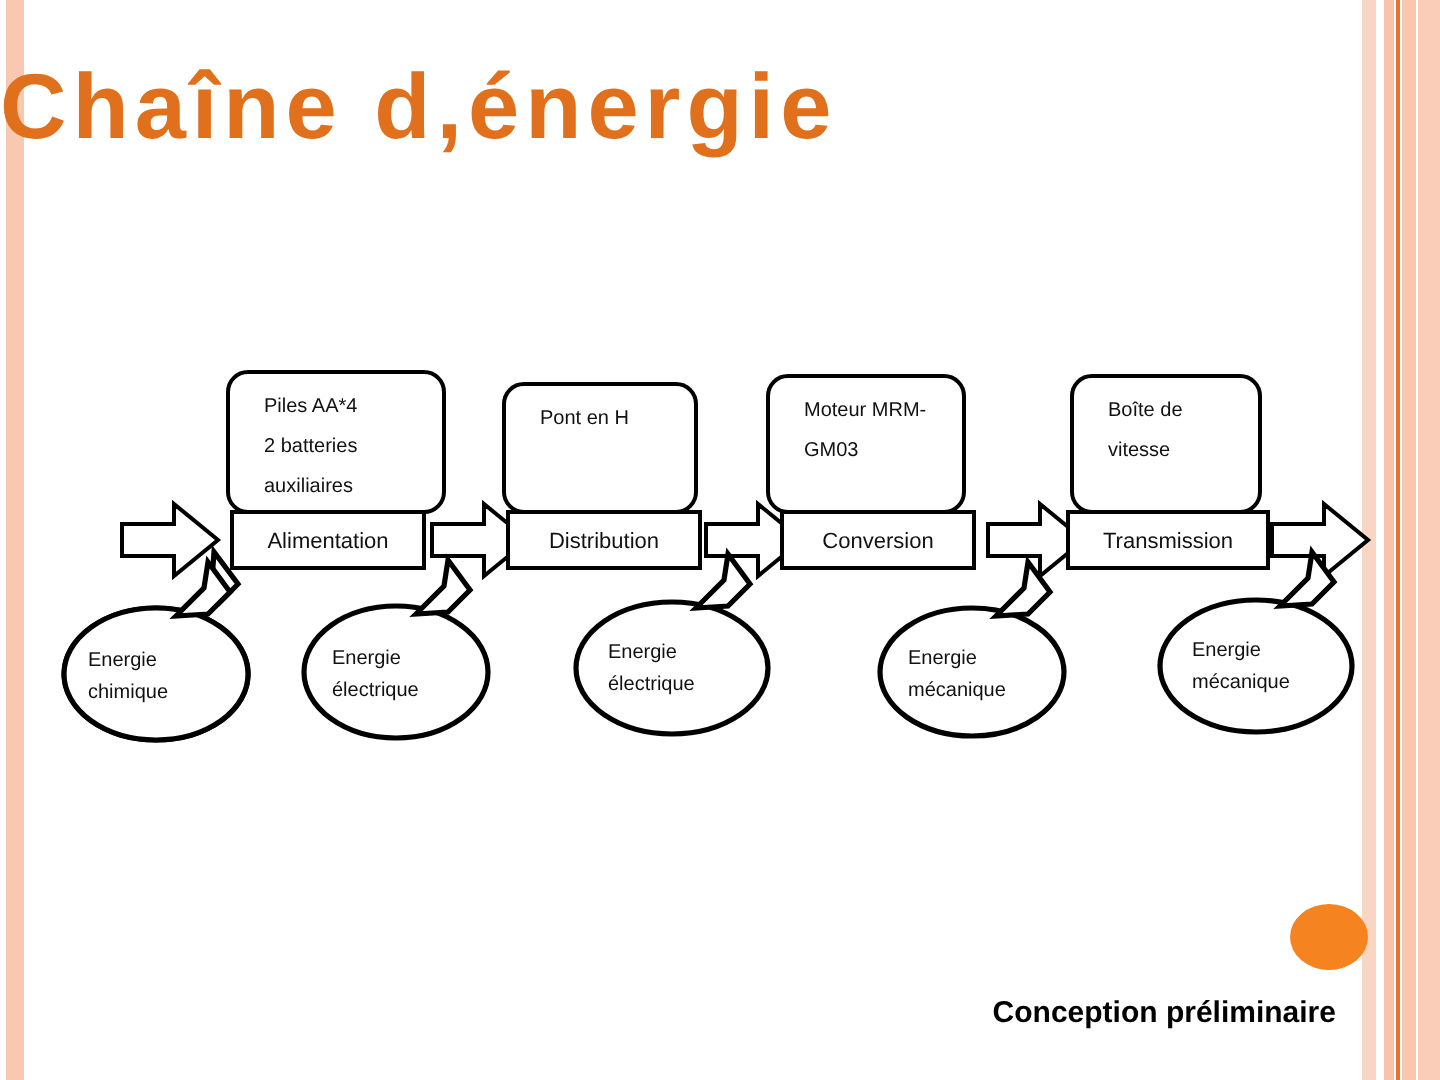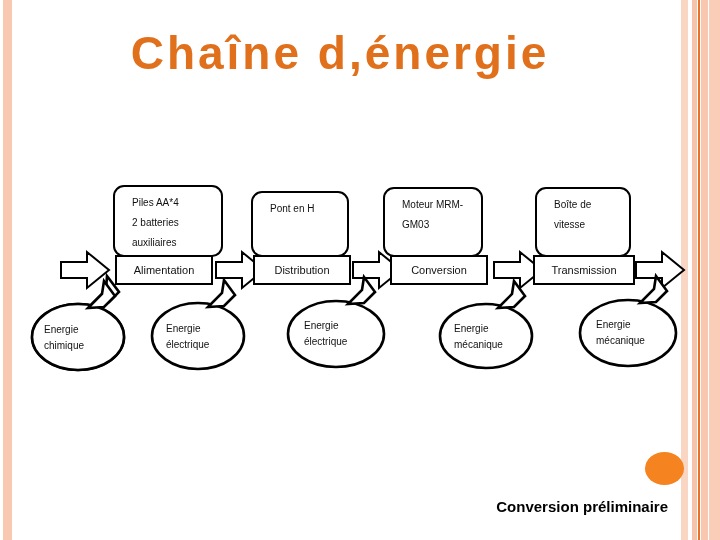--- a/index.html
+++ b/index.html
@@ -32,21 +32,21 @@
   .stripe-r3 { left: 698px; width: 2px;  background: #E8722B; }
   .stripe-r4 { left: 701px; width: 7px;  background: #F9C7B0; }
   .stripe-r5 { left: 709px; width: 11px; background: #F9CDB7; }
 
   
   #title {
     position: absolute;
     left: 0;
     top: 26px;
     width: 680px;
-    text-align: center;
+    text-align: left;
     color: #E0701C;
     font-size: 46px;
     font-weight: bold;
     letter-spacing: 3px;
     white-space: nowrap;
     font-family: "Liberation Sans", sans-serif;
   }
 
   
   #diagram {
@@ -216,15 +216,15 @@
         <ellipse class="shape-stroke-thick" cx="612" cy="183" rx="48" ry="33"></ellipse>
         <path class="shape-stroke-thick" d="M624,153 l14,-14 l2,-13 l11,15 l-11,11 z"></path>
         <text class="dlabel" x="580" y="178">Energie</text>
         <text class="dlabel" x="580" y="194">mécanique</text>
       </g>
 
     </svg>
   </div>
 
   <div id="orange-dot"></div>
-  <div id="footer-text">Conversion préliminaire</div>
+  <div id="footer-text">Conception préliminaire</div>
 
 </div>
 
 </body></html>

